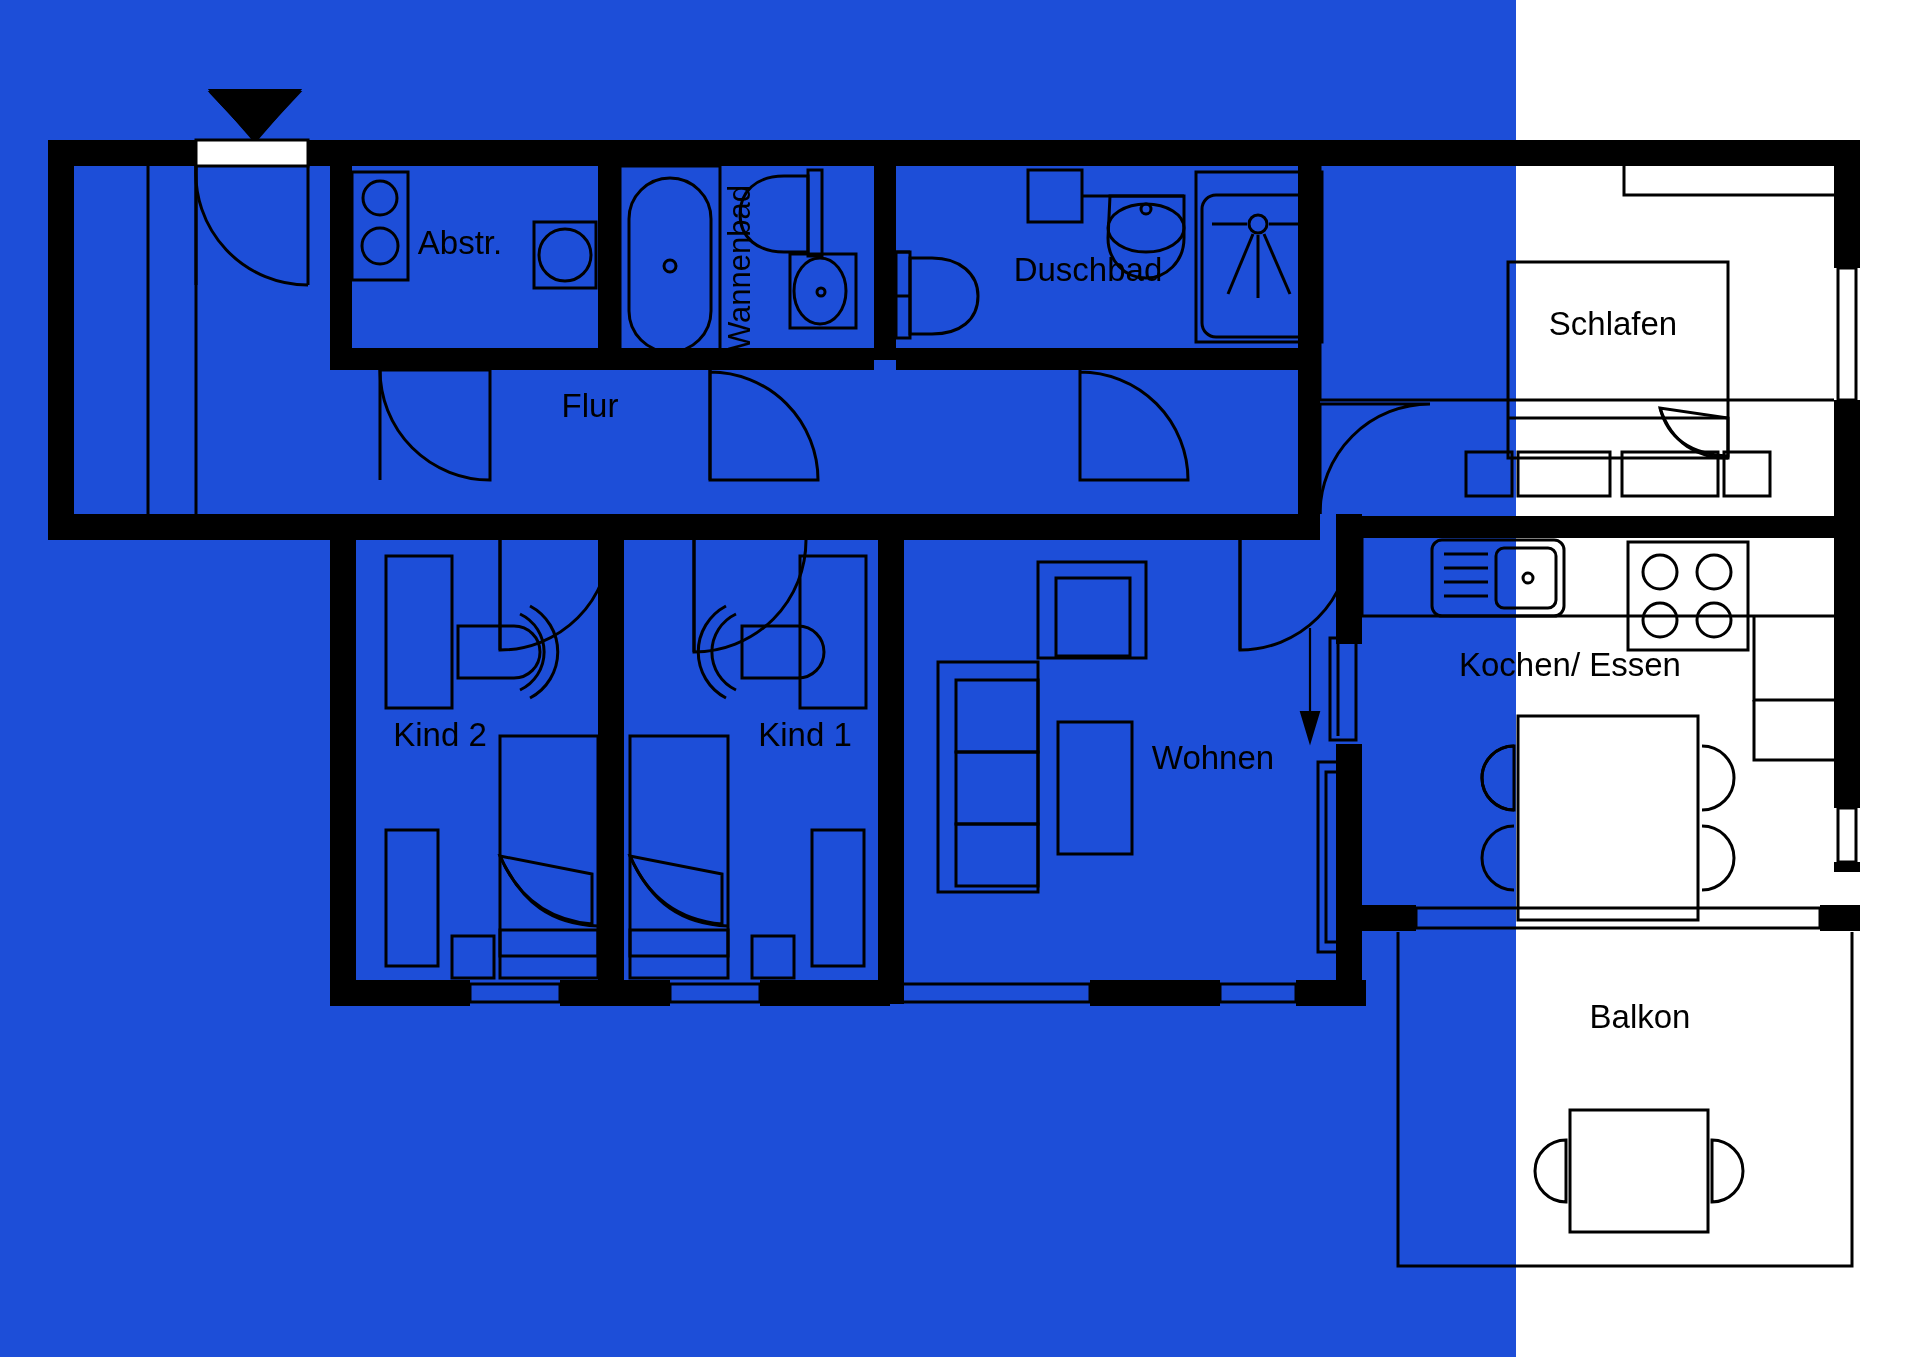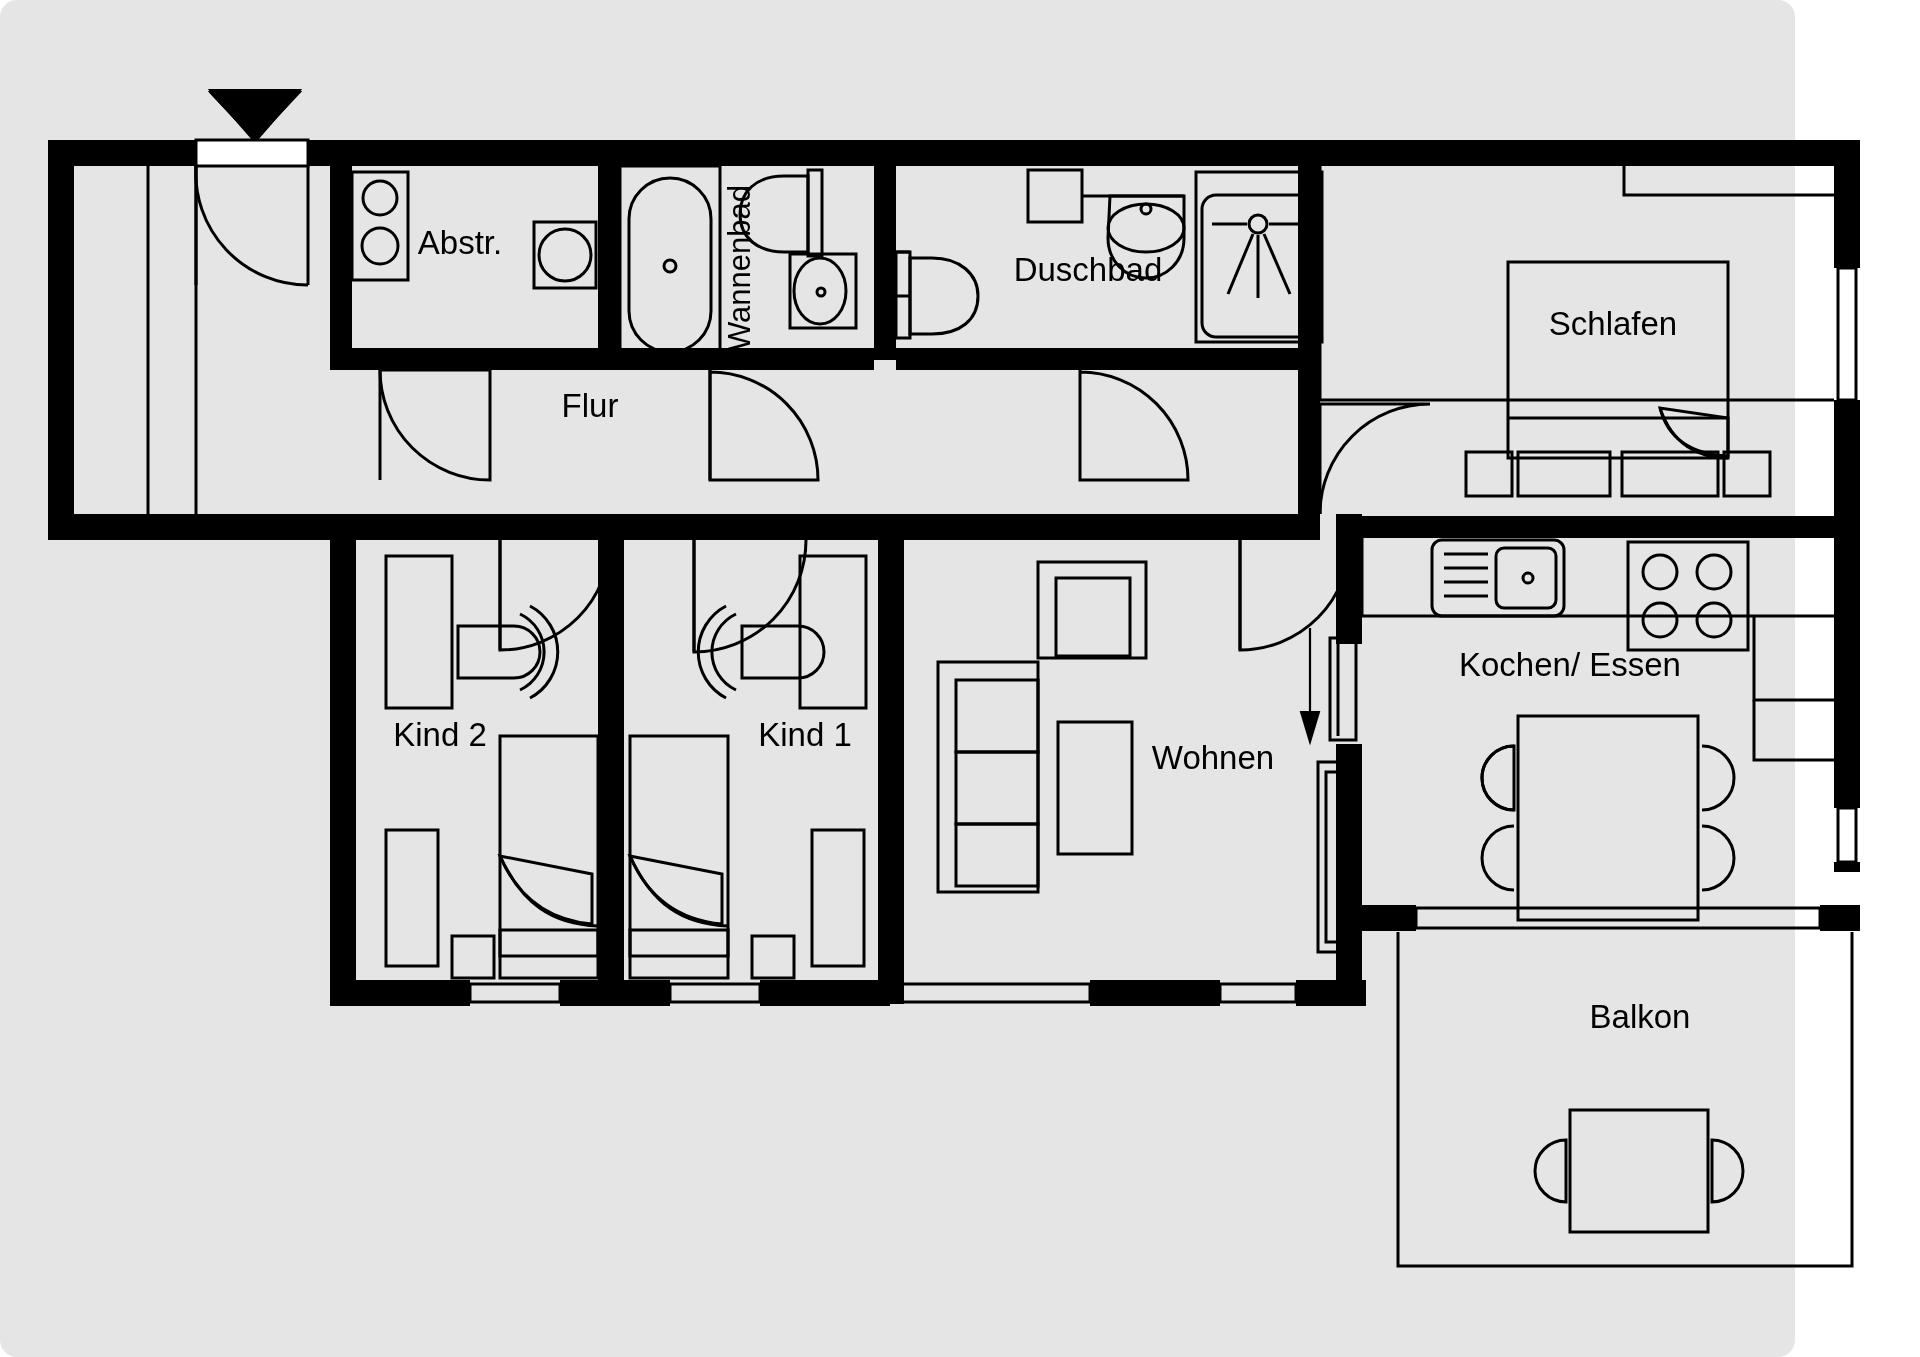--- a/index.html
+++ b/index.html
@@ -6,24 +6,23 @@
     margin: 0;
     padding: 0;
     background: #ffffff;
     width: 1920px;
     height: 1357px;
     overflow: hidden;
     font-family: "Liberation Sans", sans-serif;
   }
   #floorplan-root {
     position: relative;
-    width: 1795px;
+    width: 1516px;
     height: 1357px;
-    background: #e5e5e5;
-    border-radius: 17px;
+    background: #1d4ed8;
   }
   svg#plan {
     display: block;
     width: 1920px;
     height: 1357px;
   }
   .wall { fill: #000000; stroke: none; }
   .thin { fill: none; stroke: #000000; stroke-width: 3; stroke-linejoin: miter; }
   .thin-fillwhite { fill: #ffffff; stroke: #000000; stroke-width: 3; }
   .hair { fill: none; stroke: #000000; stroke-width: 2.2; }

